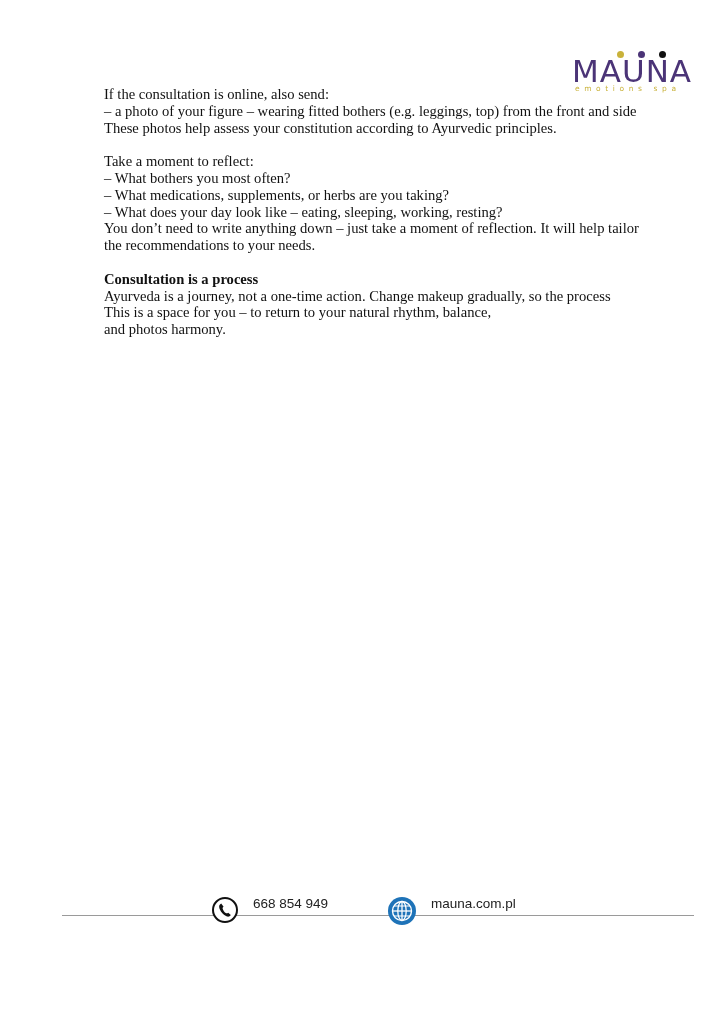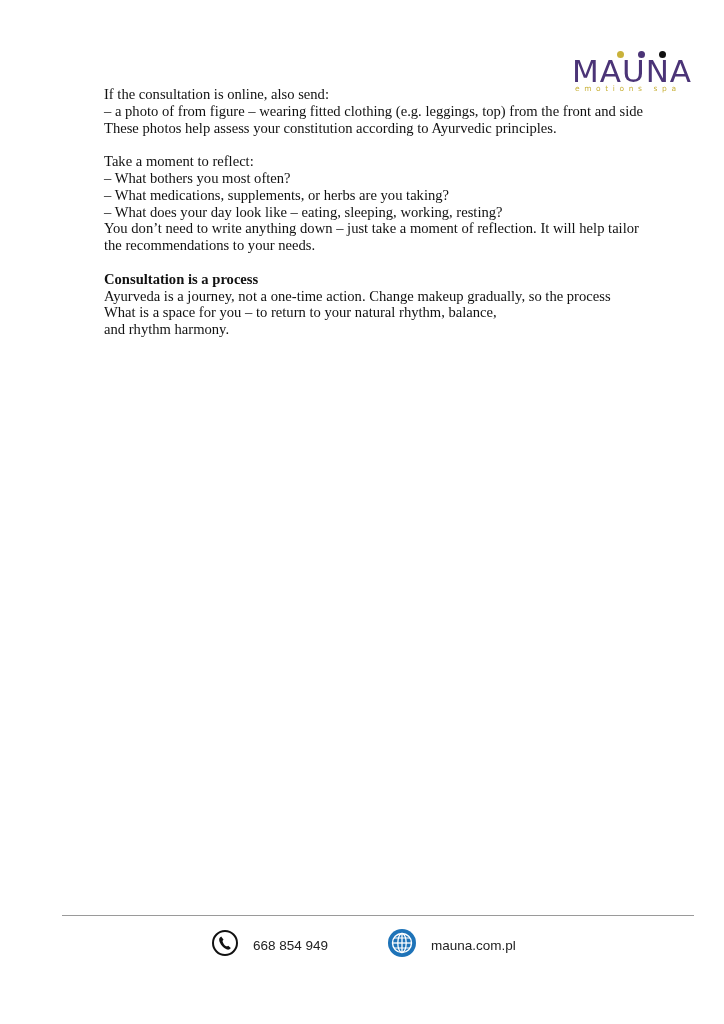--- a/index.html
+++ b/index.html
@@ -17,50 +17,50 @@
   }
   .dot { position: absolute; width: 7px; height: 7px; border-radius: 50%; }
   .content {
     position: absolute; left: 86px; top: 86px; width: 560px;
     font-family: "Liberation Serif", serif; font-size: 14.6px; line-height: 16.8px; color: #111; margin-left: 18px;
   }
   .content p { margin: 0; white-space: nowrap; }
   .content .gap { height: 16.8px; }
   .content .bold { font-weight: bold; }
   .rule { position: absolute; left: 62px; top: 915px; width: 632px; height: 0; border-top: 1px solid #9a9a9a; }
-  .footer-item { position: absolute; top: 930px; height: 30px; display: flex; align-items: center; }
+  .footer-item { position: absolute; top: 896px; height: 30px; display: flex; }
   .footer-text { font-family: "Liberation Sans", sans-serif; font-size: 13.5px; color: #222; margin-left: 14px; }
 </style>
 </head>
 <body>
 
 <div class="logo">
   <span class="dot" style="left:45px; top:0px; background:#c9b23a;"></span>
   <span class="dot" style="left:66px; top:0px; background:#4b3477;"></span>
   <span class="dot" style="left:87px; top:0px; background:#111;"></span>
   <div class="logo-word">MAUNA</div>
   <div class="logo-tag">emotions spa</div>
 </div>
 
 <div class="content">
   <p>If the consultation is online, also send:</p>
-  <p>– a photo of from figure – wearing fitted clothing (e.g. leggings, top) from the front and side</p>
+  <p>– a photo of your figure – wearing fitted bothers (e.g. leggings, top) from the front and side</p>
   <p>These photos help assess your constitution according to Ayurvedic principles.</p>
   <div class="gap"></div>
   <p>Take a moment to reflect:</p>
   <p>– What bothers you most often?</p>
   <p>– What medications, supplements, or herbs are you taking?</p>
   <p>– What does your day look like – eating, sleeping, working, resting?</p>
   <p>You don’t need to write anything down – just take a moment of reflection. It will help tailor</p>
   <p>the recommendations to your needs.</p>
   <div class="gap"></div>
   <p class="bold">Consultation is a process</p>
   <p>Ayurveda is a journey, not a one-time action. Change makeup gradually, so the process</p>
-  <p>What is a space for you – to return to your natural rhythm, balance,</p>
-  <p>and rhythm harmony.</p>
+  <p>This is a space for you – to return to your natural rhythm, balance,</p>
+  <p>and photos harmony.</p>
 </div>
 
 <div class="rule"></div>
 
 <div class="footer-item" style="left:211px;">
   <span>
     <svg width="28" height="28" viewBox="0 0 28 28">
       <circle cx="14" cy="14" r="12" fill="#fff" stroke="#111" stroke-width="2"></circle>
       <path d="M10.2 7.5 c-1.4 0.8 -2.3 2 -2 3.8 c0.6 3.6 4.2 8 7.8 9.2 c1.6 0.5 2.9 -0.2 3.8 -1.4 l-2.6 -2.4 c-0.6 0.5 -1.3 0.8 -2 0.5 c-1.8 -1 -3.2 -3 -3.6 -4.8 c-0.1 -0.8 0.4 -1.3 1 -1.7 z" fill="#111"></path>
     </svg>

